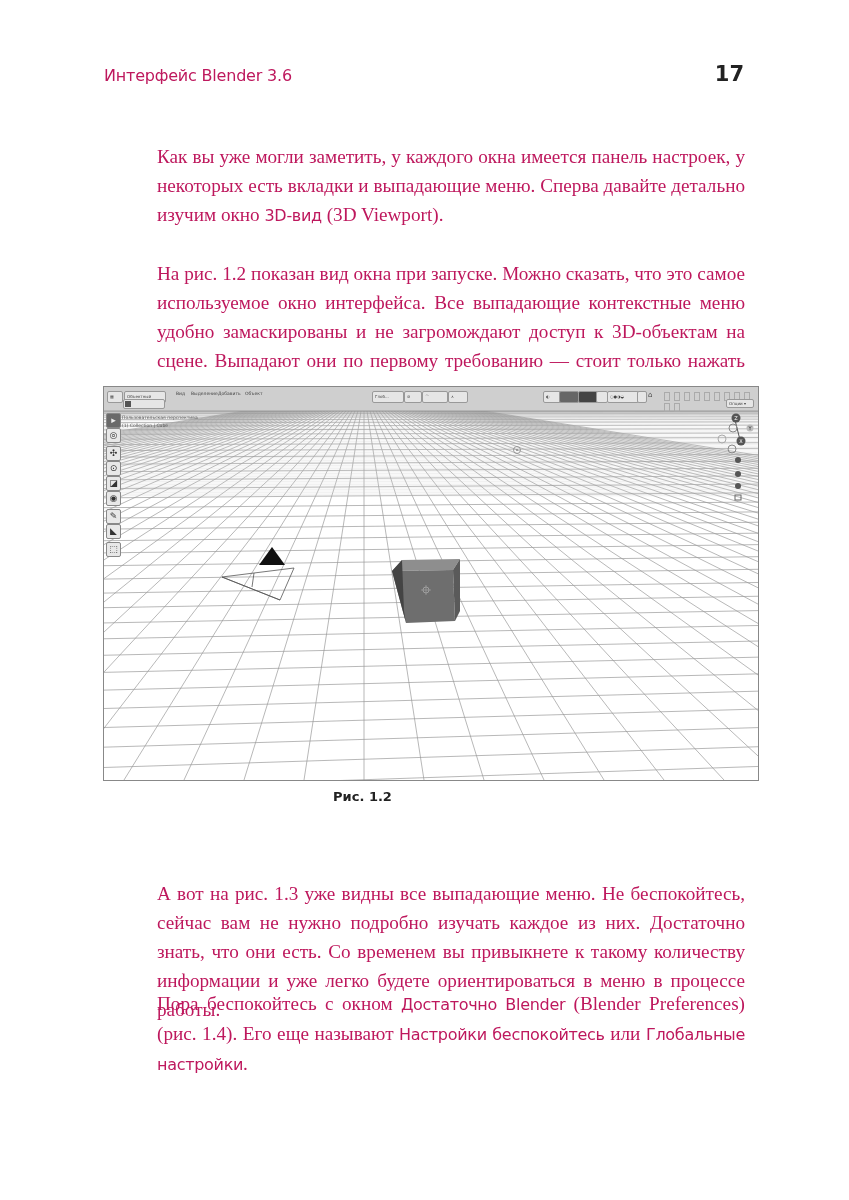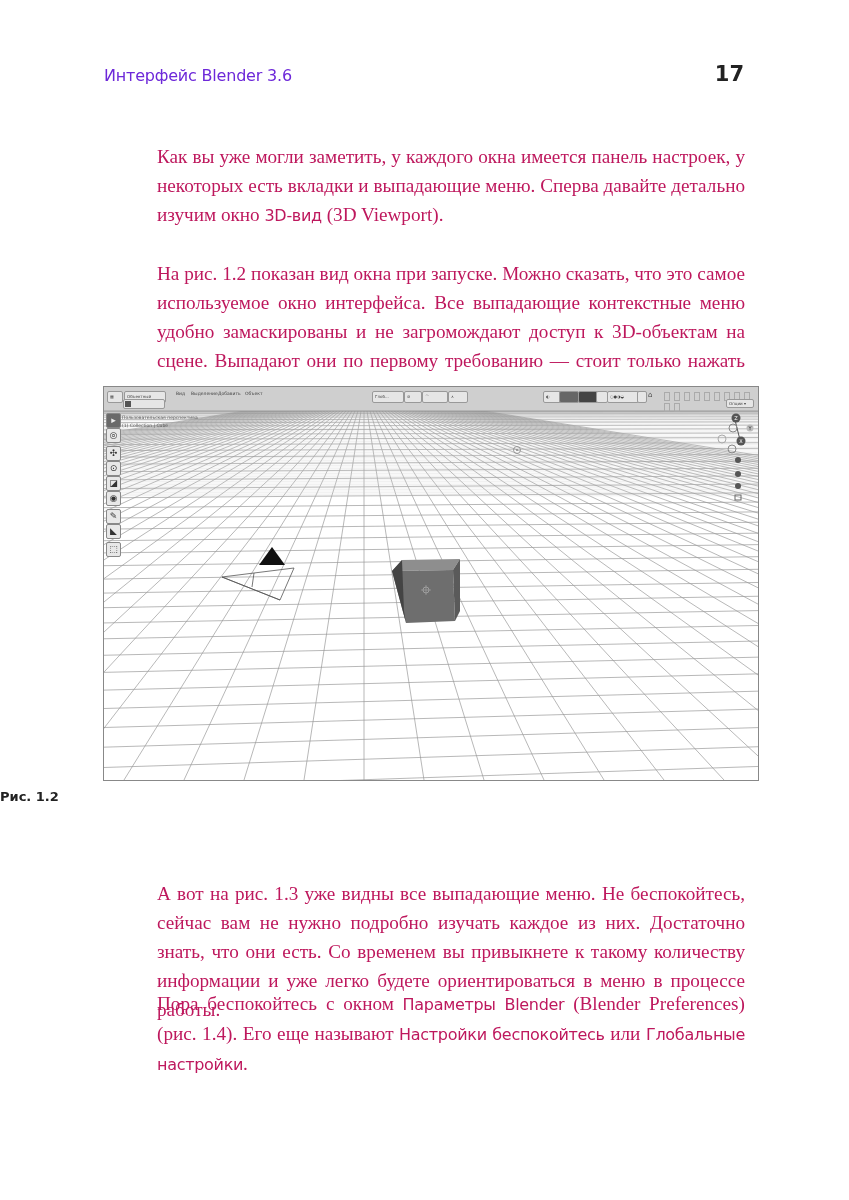--- a/index.html
+++ b/index.html
@@ -1,36 +1,36 @@
 <!DOCTYPE html>
 <html><head>
 <meta charset="utf-8">
 <style>
   html, body { margin:0; padding:0; }
   body { width:849px; height:1200px; background:#ffffff; position:relative; overflow:hidden; font-family:"Liberation Serif", serif; color:#222; }
-  .running-head { position:absolute; left:104px; top:66px; font-family:"DejaVu Sans", sans-serif; font-size:16px; color:#6d28d9; letter-spacing:-0.2px; }
+  .running-head { position:absolute; left:104px; top:66px; font-family:"DejaVu Sans", sans-serif; font-size:16px; color:#be185d; letter-spacing:-0.2px; }
   .page-num { position:absolute; right:105px; top:62px; font-family:"DejaVu Sans", sans-serif; font-size:21px; font-weight:bold; color:#222;text-align:right; }
   .para { position:absolute; left:157px; width:588px; font-size:19.2px; line-height:29px; text-align:justify; color:#be185d; }
   .para .term { font-family:"DejaVu Sans", sans-serif; font-size:16px; letter-spacing:-0.3px; }
   #p1 { top:142px; }
   #p2 { top:259px; }
   #p3 { top:879px; }
   #p4 { top:989px; }
 
   .figure { position:absolute; left:103px; top:386px; width:654px; height:393px; border:1px solid #888; background:#fff; overflow:hidden; }
   .figure svg.grid { position:absolute; left:0; top:0; }
   .hdr { position:absolute; left:0; top:0; width:100%; height:23px; background:#cfcfcf; border-bottom:1px solid #b5b5b5; }
   .tb-btn { position:absolute; height:10px; background:#e6e6e6; border:1px solid #999; border-radius:2px; font-family:"DejaVu Sans", sans-serif; font-size:4px; line-height:10px; color:#444; padding:0 2px; white-space:nowrap; }
   .menu-item { position:absolute; top:4px; font-family:"DejaVu Sans", sans-serif; font-size:4.5px; color:#444; }
   .ov-text { position:absolute; font-family:"DejaVu Sans", sans-serif; font-size:4.5px; color:#555; }
   .toolbar-left { position:absolute; left:2px; top:26px; width:14px; }
   .tool { position:absolute; left:0; width:13px; height:13px; background:#e8e8e8; border:1px solid #888; border-radius:2px; font-size:9px; line-height:13px; text-align:center; color:#333; font-family:"DejaVu Sans", sans-serif; }
   .tool.active { background:#6a6a6a; color:#eee; }
   .small-icon { position:absolute; font-family:"DejaVu Sans", sans-serif; font-size:7px; color:#444; }
-  .caption { position:absolute; left:0; width:725px; top:789px; font-family:"DejaVu Sans", sans-serif; font-weight:bold; font-size:13px; color:#222; }
+  .caption { position:absolute; left:0; width:725px; top:789px; text-align:center; font-family:"DejaVu Sans", sans-serif; font-weight:bold; font-size:13px; color:#222; }
   .squares span { display:inline-block; width:4px; height:7px; border:1px solid #aaa; margin-right:4px; }
 </style>
 </head>
 <body>
 
 <div class="running-head">Интерфейс Blender 3.6</div>
 <div class="page-num">17</div>
 
 <div id="p1" class="para"><span>Как вы уже могли заметить, у каждого окна имеется панель настроек, у некоторых есть вкладки и выпадающие меню. Сперва давайте детально изучим окно </span><span class="term">3D-вид</span><span> (3D Viewport).</span></div>
 
@@ -295,13 +295,13 @@
         <line x1="322" y1="198" x2="322" y2="208" stroke="#aaa" stroke-width="0.6"></line>
       </g>
     </g>
   </svg>
 </div>
 
 <div class="caption">Рис. 1.2</div>
 
 <div id="p3" class="para">А вот на рис. 1.3 уже видны все выпадающие меню. Не беспокойтесь, сейчас вам не нужно подробно изучать каждое из них. Достаточно знать, что они есть. Со временем вы привыкнете к такому количеству информации и уже легко будете ориентироваться в меню в процессе работы.</div>
 
-<div id="p4" class="para"><span>Пора беспокойтесь с окном </span><span class="term">Параметры Blender</span><span> (Blender Preferences) (рис. 1.4). Его еще называют </span><span class="term">Настройки беспокойтесь</span><span> или </span><span class="term">Глобальные настройки</span><span>.</span></div>
+<div id="p4" class="para"><span>Пора беспокойтесь с окном </span><span class="term">Достаточно Blender</span><span> (Blender Preferences) (рис. 1.4). Его еще называют </span><span class="term">Настройки беспокойтесь</span><span> или </span><span class="term">Глобальные настройки</span><span>.</span></div>
 
 </body></html>

